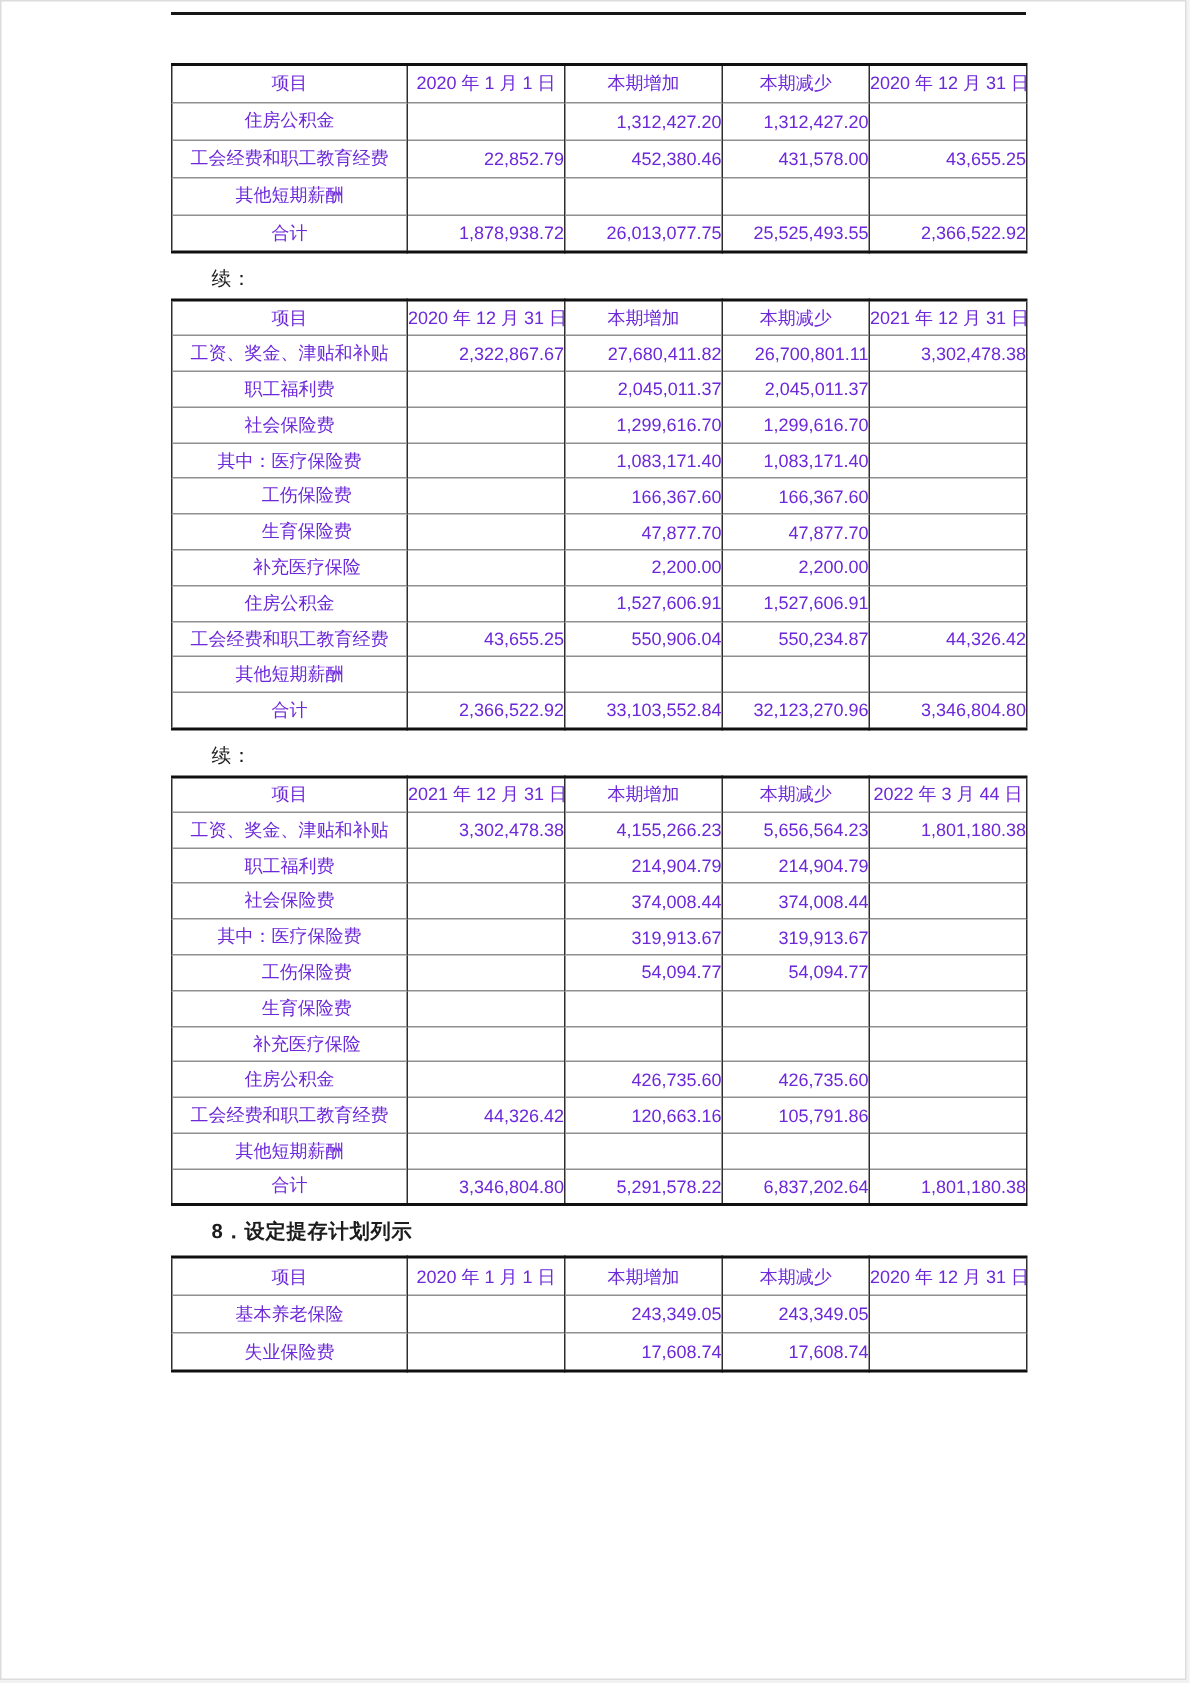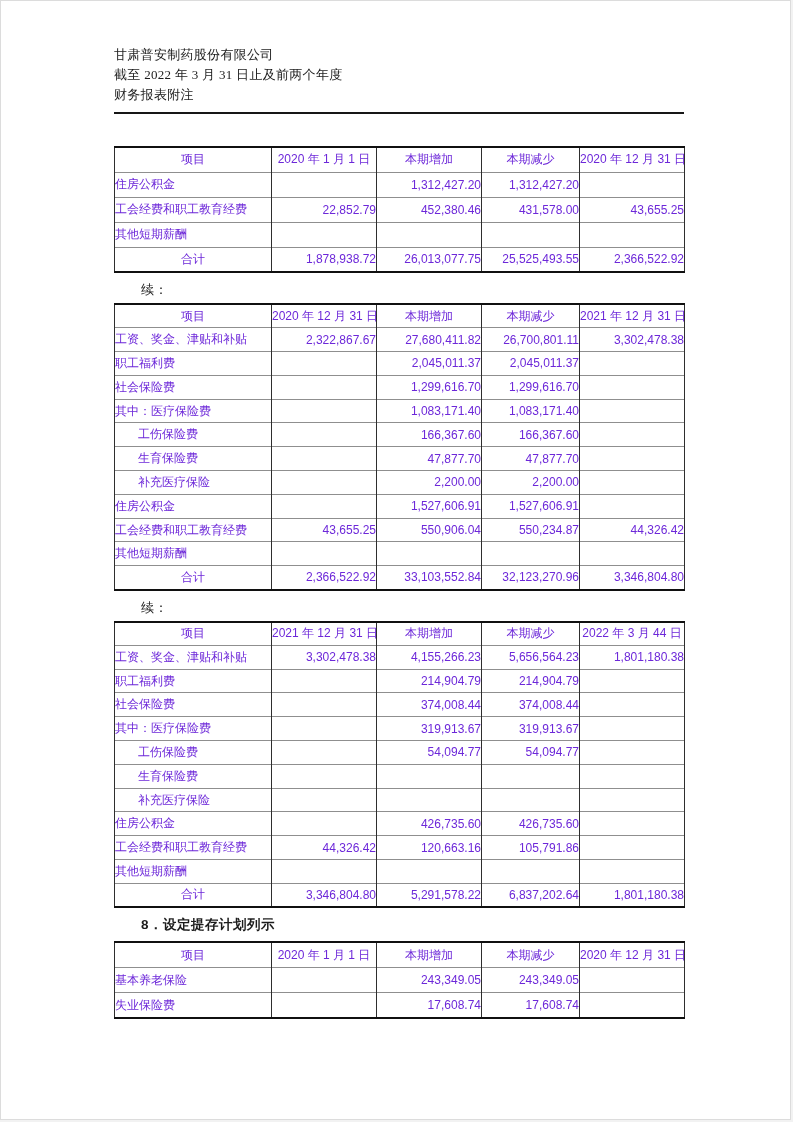--- a/index.html
+++ b/index.html
@@ -49,21 +49,21 @@
     padding:0;
     overflow:hidden;
     white-space:nowrap;
     font-weight:normal;
     vertical-align:middle;
   }
   table.fin tr{height:25px;}
   table.fin.dense tr{height:23.8px;}
   table.fin4 tr{height:25.3px;}
   table.fin th{text-align:center;}
-  td.lbl{text-align:left;padding-left:6px;}
+  td.lbl{text-align:center;padding-left:6px;}
   td.lbl.indent{padding-left:23px;}
   td.lbl.total{text-align:center;padding-left:0;border-radius:12px;}
   td.num{text-align:right;padding-right:8px;}
   .tbl1{margin-top:32px;}
   .cont-label{
     margin:8px 0 5px 140px;
     height:17px;
     font-size:13px;
     letter-spacing:0.5px;
   }
@@ -82,25 +82,20 @@
     text-align:center;
     font-size:12.5px;
     letter-spacing:1px;
   }
 </style>
 </head>
 <body>
 
 <div class="page">
 
-  <div class="header-block">
-    <div>甘肃普安制药股份有限公司</div>
-    <div>截至 2022 年 3 月 31 日止及前两个年度</div>
-    <div>财务报表附注</div>
-  </div>
   <div class="header-rule"></div>
 
   <table class="fin tbl1">
       <colgroup>
         <col style="width: 157px;">
         <col style="width: 105px;">
         <col style="width: 105px;">
         <col style="width: 98px;">
         <col style="width: 105px;">
       </colgroup>

